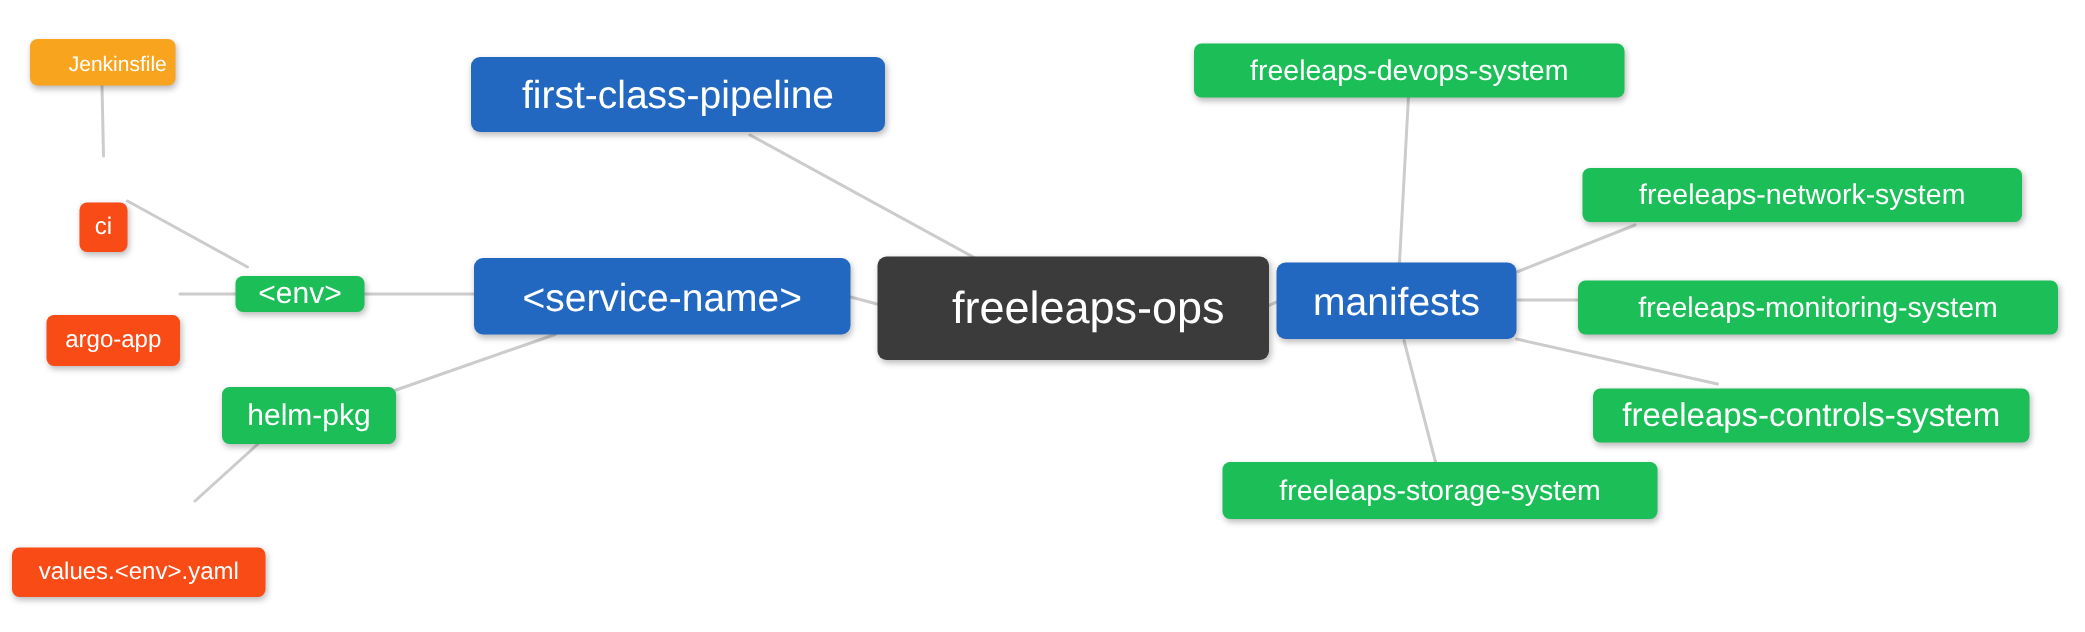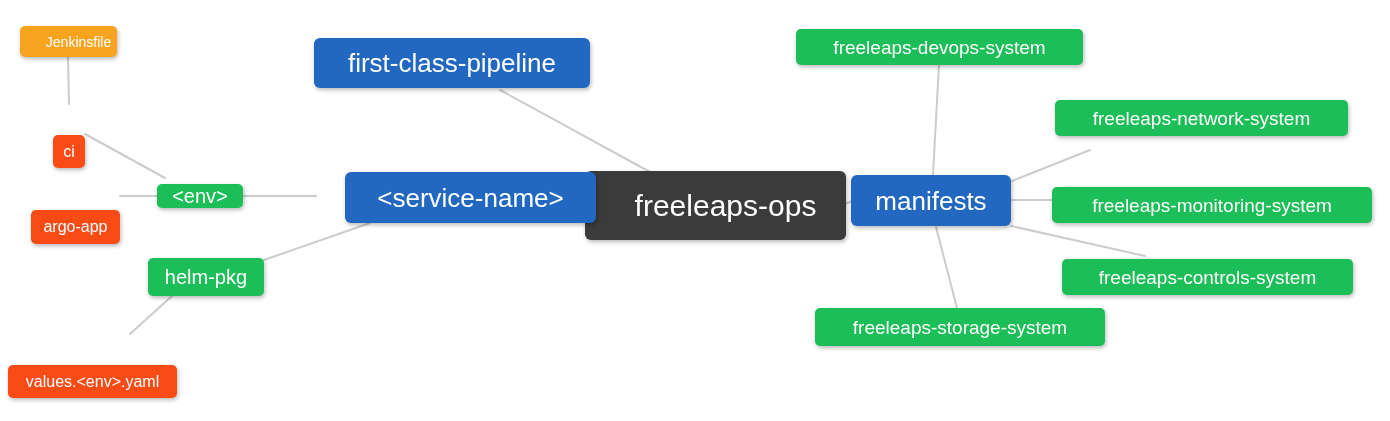--- a/index.html
+++ b/index.html
@@ -36,32 +36,32 @@
   }
   .c-root   { background: #3b3b3b; }
   .c-blue   { background: #2268c0; }
   .c-green  { background: #1cbe57; }
   .c-red    { background: #f94b16; margin-top: 32px; }
   .c-orange { background: #f9a41f; }
 
   
   .n-root          { left: 585px; top: 171px; width: 261px; height: 69px; font-size: 30px; border-radius: 6px; padding-left: 20px; }
   .n-first         { left: 314px; top:  38px; width: 276px; height: 50px; font-size: 26px; border-radius: 6px; }
-  .n-service       { left: 316px; top: 172px; width: 251px; height: 51px; font-size: 26px; border-radius: 6px; margin-left: 29px; }
+  .n-service       { left: 316px; top: 172px; width: 251px; height: 51px; font-size: 26px; border-radius: 6px; }
   .n-manifests     { left: 851px; top: 175px; width: 160px; height: 51px; font-size: 26px; border-radius: 6px; }
   .n-env           { left: 157px; top: 184px; width:  86px; height: 24px; font-size: 20px; }
   .n-helm          { left: 148px; top: 258px; width: 116px; height: 38px; font-size: 20px; }
   .n-ci            { left:  53px; top: 103px; width:  32px; height: 33px; font-size: 16px; }
   .n-argo          { left:  31px; top: 178px; width:  89px; height: 34px; font-size: 16px; }
   .n-values        { left:   8px; top: 333px; width: 169px; height: 33px; font-size: 16px; }
   .n-jenkinsfile   { left:  20px; top:  26px; width:  97px; height: 31px; font-size: 14px; padding-left: 20px; }
   .n-devops        { left: 796px; top:  29px; width: 287px; height: 36px; font-size: 19px; }
-  .n-network       { left: 1055px; top: 100px; width: 293px; height: 36px; font-size: 19px; }
+  .n-network       { left: 1055px; top: 112px; width: 293px; height: 36px; font-size: 19px; }
   .n-monitoring    { left: 1052px; top: 187px; width: 320px; height: 36px; font-size: 19px; }
-  .n-controls      { left: 1062px; top: 259px; width: 291px; height: 36px; font-size: 19px; }
+  .n-controls      { left: 1062px; top: 259px; width: 291px; height: 36px; font-size: 22px; }
   .n-storage       { left: 815px; top: 308px; width: 290px; height: 38px; font-size: 19px; }
 </style>
 </head>
 <body>
 
 <div id="canvas">
 
   <svg id="edges" viewBox="0 0 1390 421" xmlns="http://www.w3.org/2000/svg">
     <g stroke="#cccccc" stroke-width="2" fill="none" stroke-linecap="round">
       <line x1="68" y1="57" x2="69" y2="104"></line>

